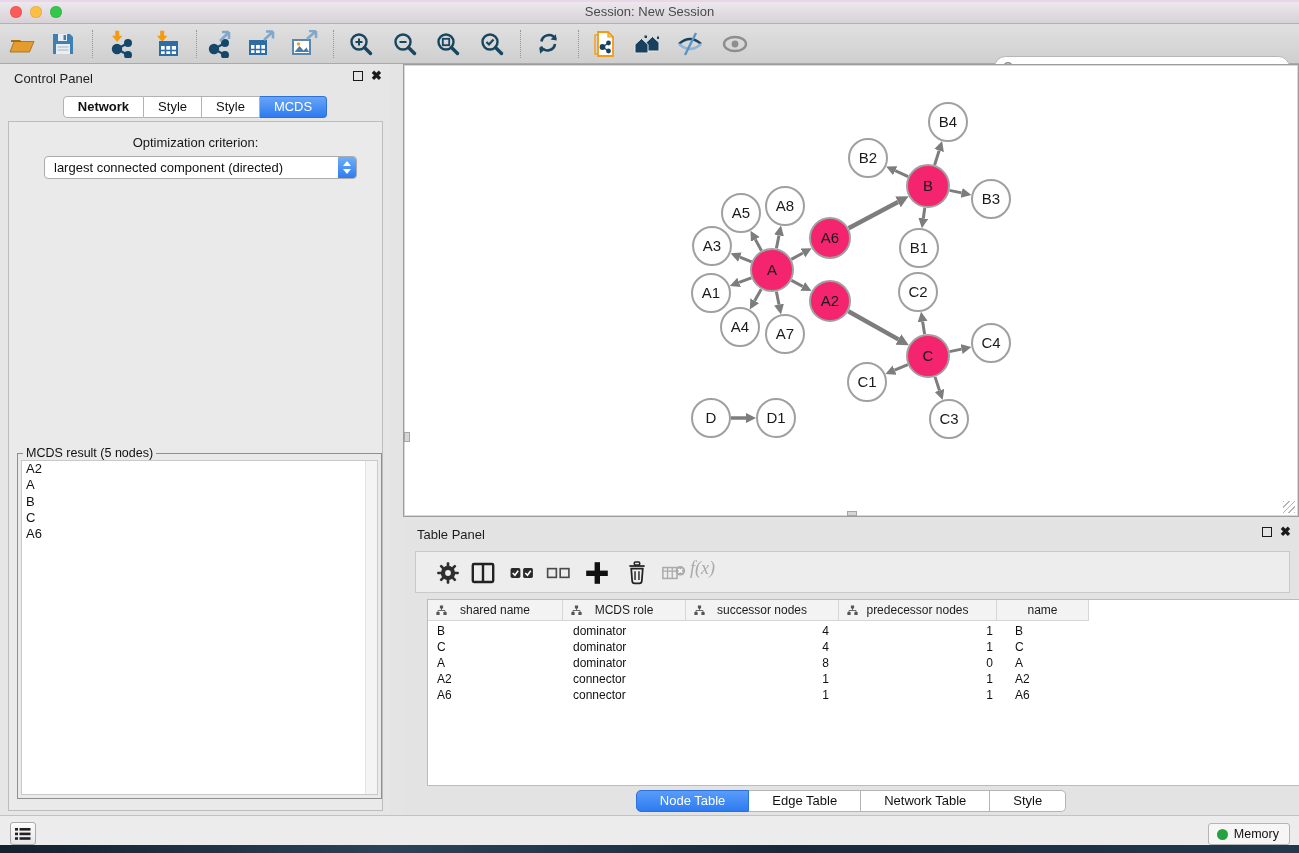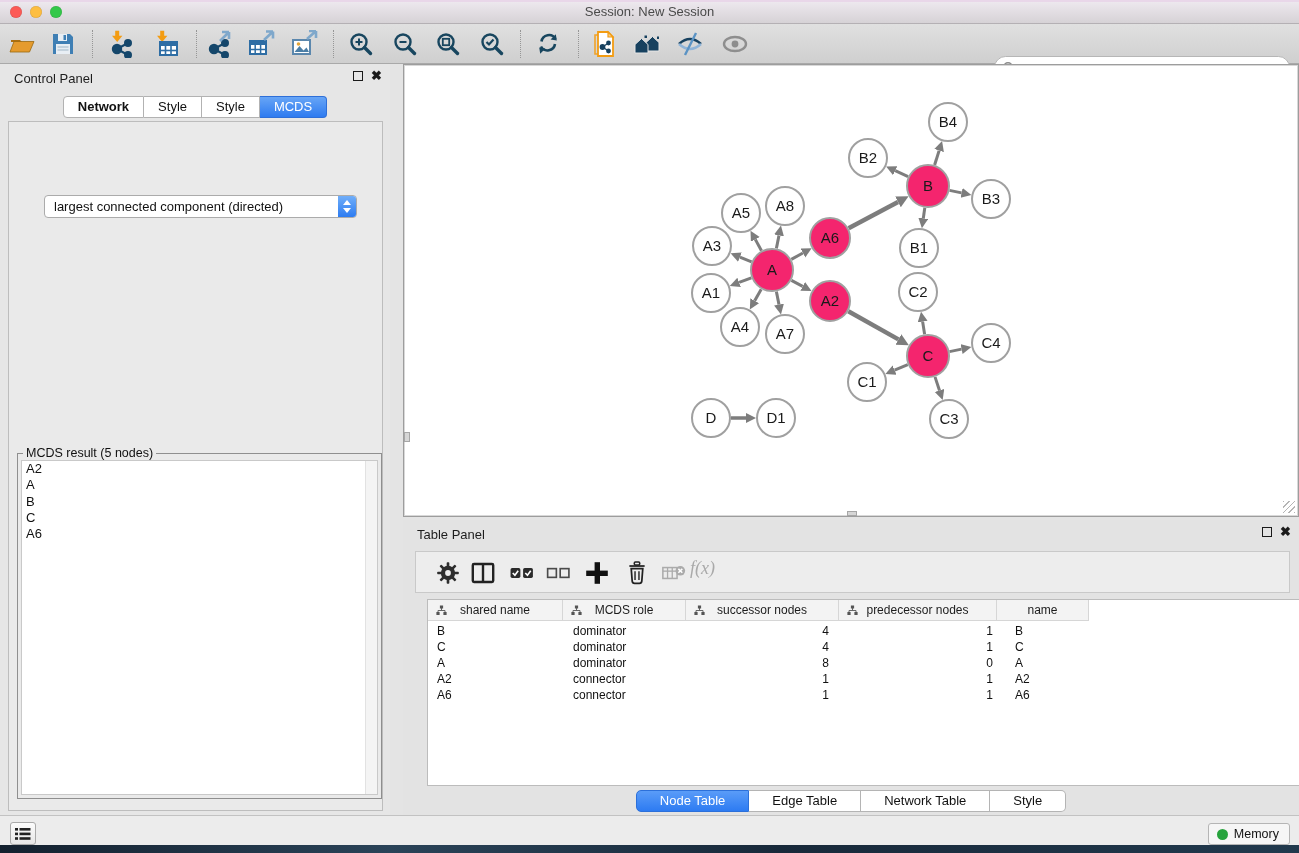--- a/index.html
+++ b/index.html
@@ -36,21 +36,21 @@
   .cp-tabs { position:absolute; left:0; top:32px; width:100%; display:flex; justify-content:center; }
   .cp-tab { height:22px; line-height:20px; padding:0 14px; font-size:13px; background:#fff;
     border:1px solid #b2b2b2; border-left-width:0; color:#111; }
   .cp-tab:first-child { border-left-width:1px; border-radius:4px 0 0 4px;font-weight:bold; }
   .cp-tab:last-child { border-radius:0 4px 4px 0; }
   .cp-tab.active { background:linear-gradient(#67a5f6,#2e7bf0); border-color:#2e6fd8; color:#fff; }
   .cp-content { position:absolute; left:8px; top:57px; width:375px; height:690px;
     background:#eaeaea; border:1px solid #bdbdbd; }
   .opt-label { position:absolute; top:13px; width:100%; text-align:center; font-size:13px; color:#161616; }
   .dropdown { position:absolute; left:35px; top:34px; width:313px; height:23px; background:#fff;
-    border:1px solid #ababab; border-radius:4px;margin-top:39px; }
+    border:1px solid #ababab; border-radius:4px; }
   .dropdown .val { position:absolute; left:9px; top:3px; font-size:13px; color:#111; }
   .dropdown .stepper { position:absolute; right:0; top:0; width:18px; height:21px;
     background:linear-gradient(#70aef9,#2d7cf1); border-radius:0 3px 3px 0; }
   .stepper .up,.stepper .dn { position:absolute; left:5px; width:0; height:0; border-left:4px solid transparent; border-right:4px solid transparent; }
   .stepper .up { top:4px; border-bottom:5px solid #fff; }
   .stepper .dn { bottom:4px; border-top:5px solid #fff; }
   .cp-buttons { position:absolute; left:0; top:66px; width:100%; display:flex; justify-content:center; gap:15px; }
   .push-btn { height:23px; padding:0 17px; font-size:13px; color:#111; background:linear-gradient(#ffffff,#f1f1f1);
     border:1px solid #b3b3b3; border-radius:7px; line-height:21px; }
   .result-box { position:absolute; left:8px; top:331px; width:365px; height:346px;
@@ -244,20 +244,21 @@
       <span class="float-btn"></span>
       <span class="close-btn">✖</span>
     </div>
     <div class="cp-tabs">
         <div class="cp-tab">Network</div>
         <div class="cp-tab">Style</div>
         <div class="cp-tab">Style</div>
         <div class="cp-tab active">MCDS</div>
       </div>
     <div class="cp-content">
+      <div class="opt-label">Optimization criterion:</div>
       <div class="dropdown">
         <span class="val">largest connected component (directed)</span>
         <span class="stepper">
             <span class="up"></span>
             <span class="dn"></span>
           </span>
       </div>
       <div class="result-box">
         <span class="legend">MCDS result (5 nodes)</span>
         <div class="result-list">

